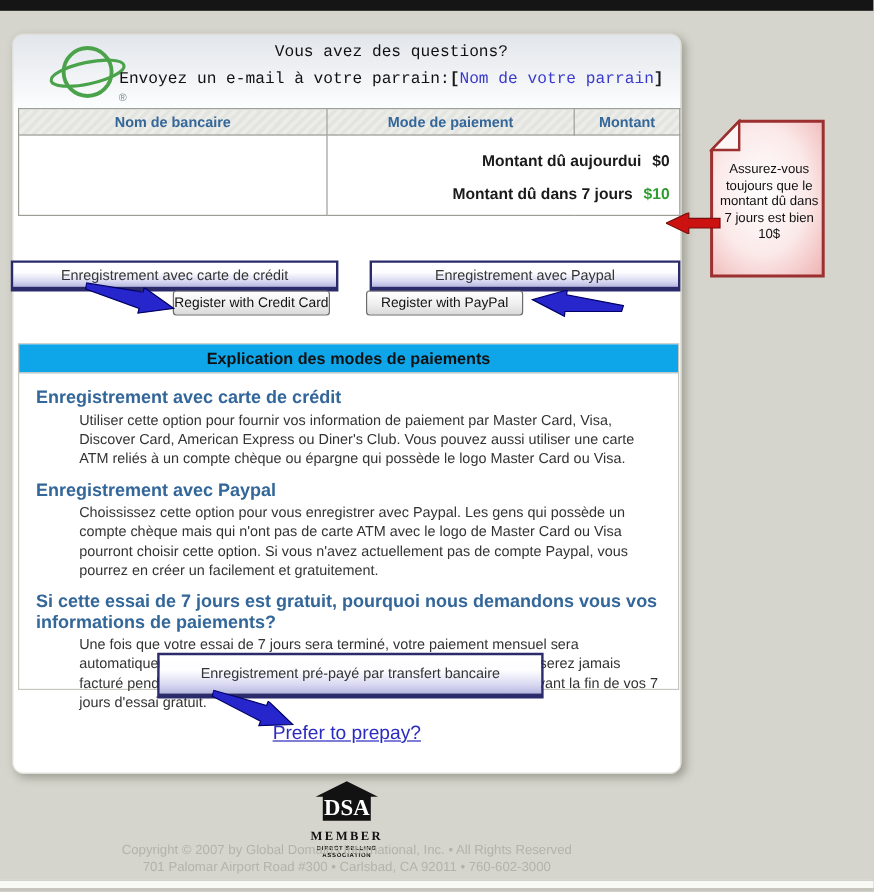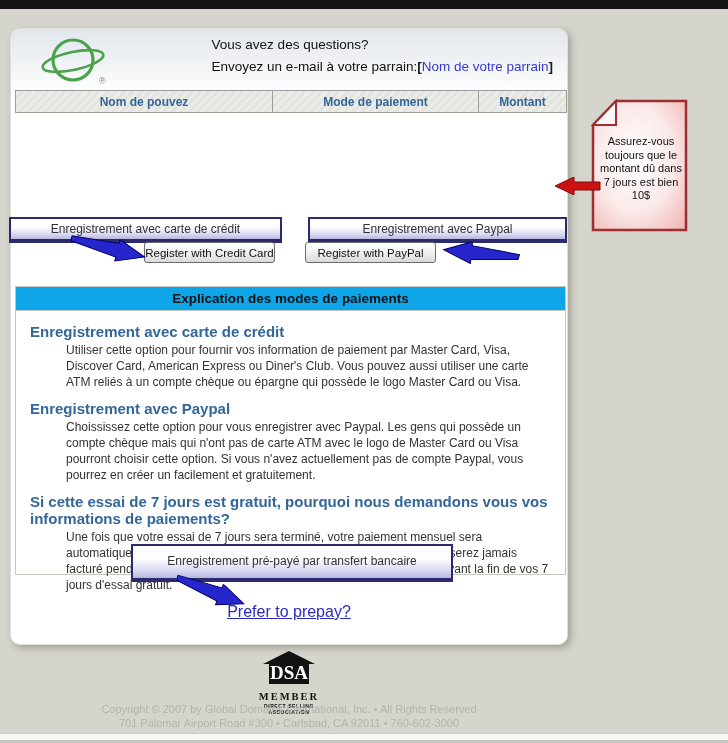--- a/index.html
+++ b/index.html
@@ -15,21 +15,21 @@
   
   .card {
     position:absolute; left:10px; top:28px; width:558px; height:617px;
     background:linear-gradient(180deg,#e2e6eb 0px,#fbfcfd 58px,#ffffff 70px);
     border:1px solid #e0e0da; border-radius:10px;
     box-shadow:3px 3px 7px rgba(60,60,50,0.35);
   }
 
   .logo-wrap { position:absolute; left:26px; top:5px; }
 
-  .contact { position:absolute; right:14px; top:8px; text-align:left; color:#111; }
+  .contact { position:absolute; right:14px; top:8px; text-align:center; color:#111;font-family:Liberation Mono, monospace; }
   .contact .q { font-size:13.5px; }
   .contact .e { font-size:13.5px; margin-top:7px; }
   .contact .bracket { font-weight:bold; color:#1a1a1a; }
   .contact a.sponsor { color:#3a3acc; text-decoration:none; cursor:pointer; }
 
   
   table.order { position:absolute; left:4px; top:61px; width:551px; border-collapse:collapse; table-layout:fixed; }
   table.order td, table.order th { border:1px solid #9e9e98; font-size:12px; }
   th.hdr {
     height:22px; color:#336699; font-weight:bold; font-size:12.5px; text-align:center;
@@ -130,23 +130,30 @@
   </div>
 
   <div class="contact">
     <div class="q">Vous avez des questions?</div>
     <div class="e"><span>Envoyez un e-mail à votre parrain:</span><span class="bracket">[</span><a class="sponsor">Nom de votre parrain</a><span class="bracket">]</span></div>
   </div>
 
   <table class="order">
     <tbody>
         <tr>
-      <th class="hdr" style="width:257px;">Nom de pouvez</th>
+      <th class="hdr" style="width:257px;">Nom de bancaire</th>
       <th class="hdr" style="width:206px;margin-top:24px;">Mode de paiement</th>
       <th class="hdr" style="width:88px;">Montant</th>
+    </tr>
+    <tr>
+      <td class="due-cell empty-cell"></td>
+      <td class="due-cell" colspan="2">
+        <div class="due-line first"><span>Montant dû aujourdui</span><span class="due-val">$0</span></div>
+        <div class="due-line second"><span>Montant dû dans 7 jours</span><span class="due-val green">$10</span></div>
+      </td>
     </tr>
   </tbody>
     </table>
 
   <div class="grad-bar bar-credit">Enregistrement avec carte de crédit</div>
   <div class="grad-bar bar-paypal">Enregistrement avec Paypal</div>
 
   <button class="win-btn btn-credit">Register with Credit Card</button>
   <button class="win-btn btn-paypal">Register with PayPal</button>
 

